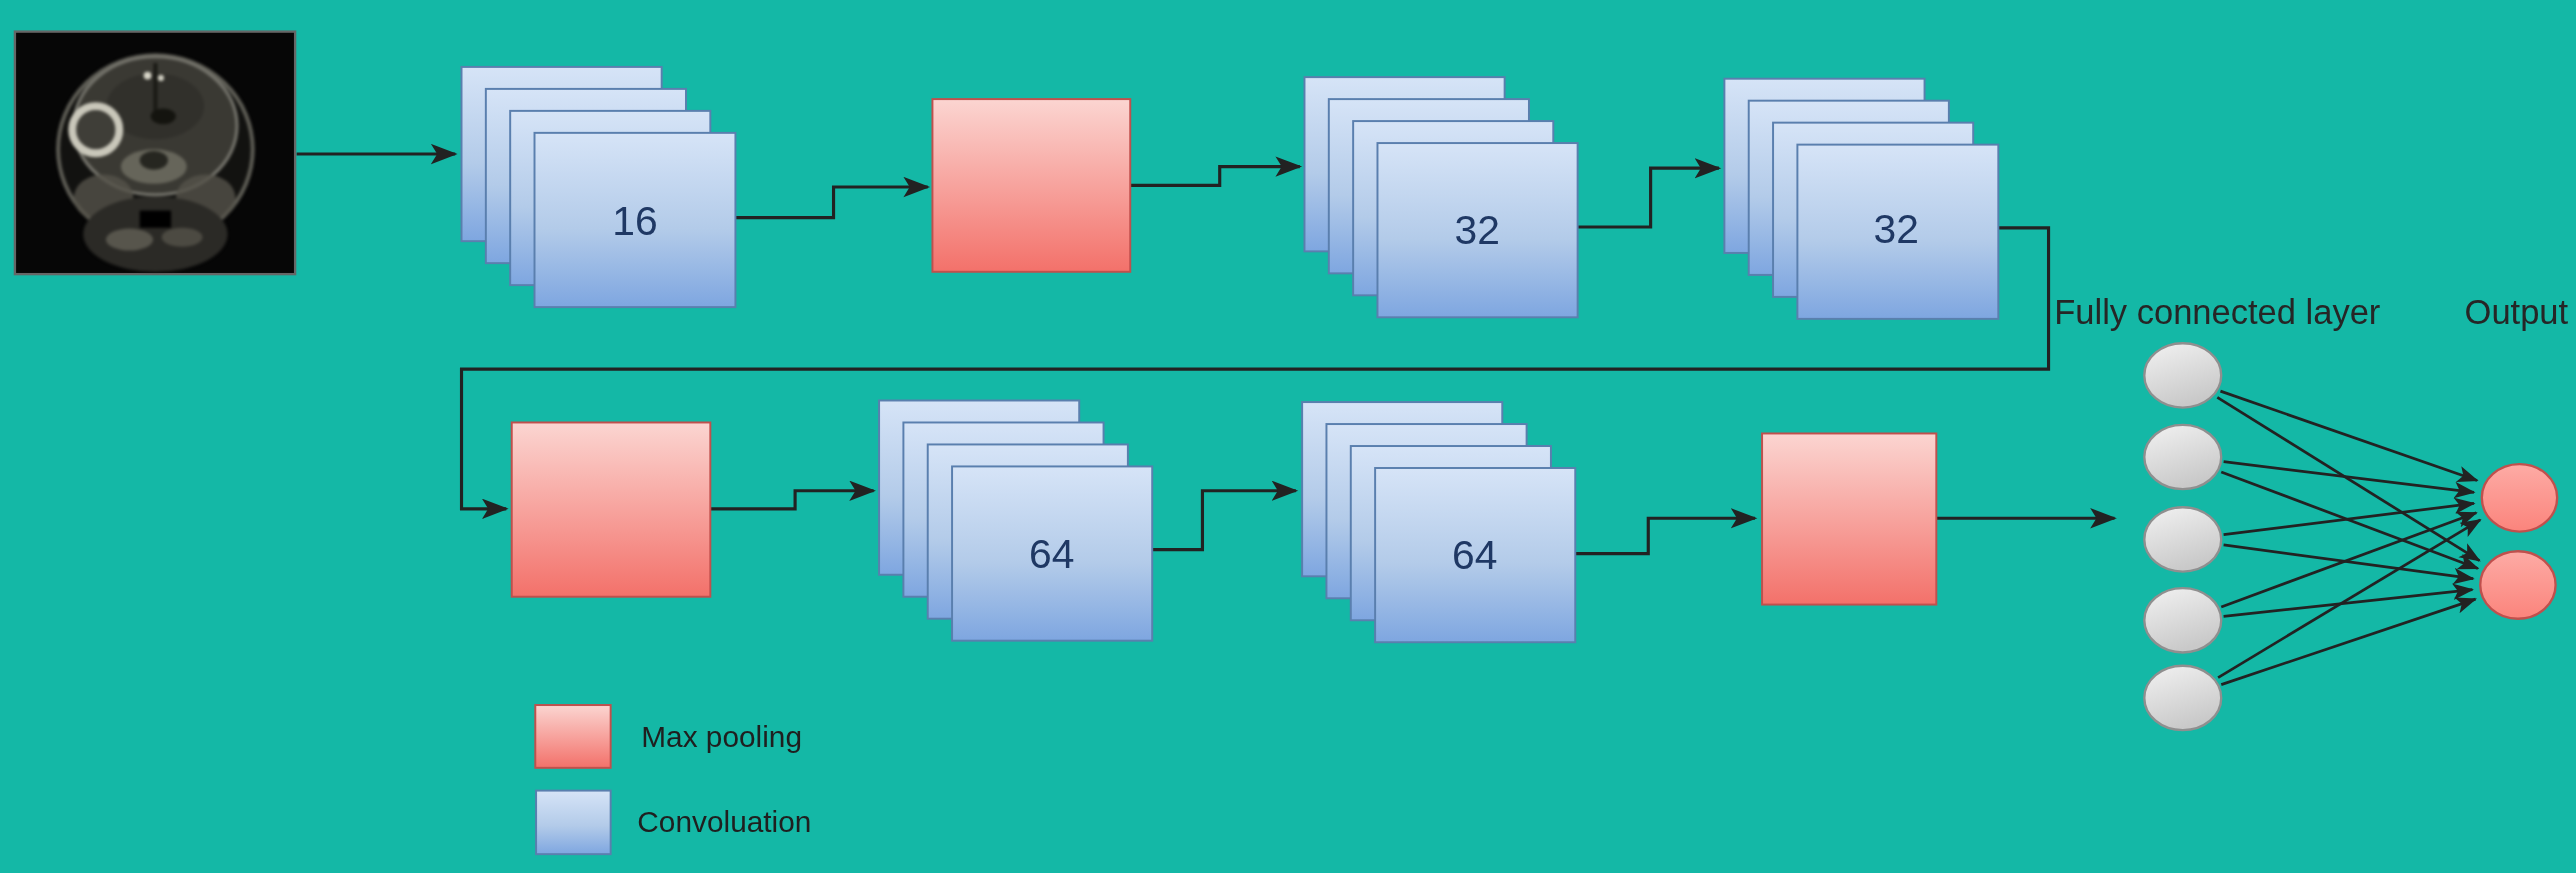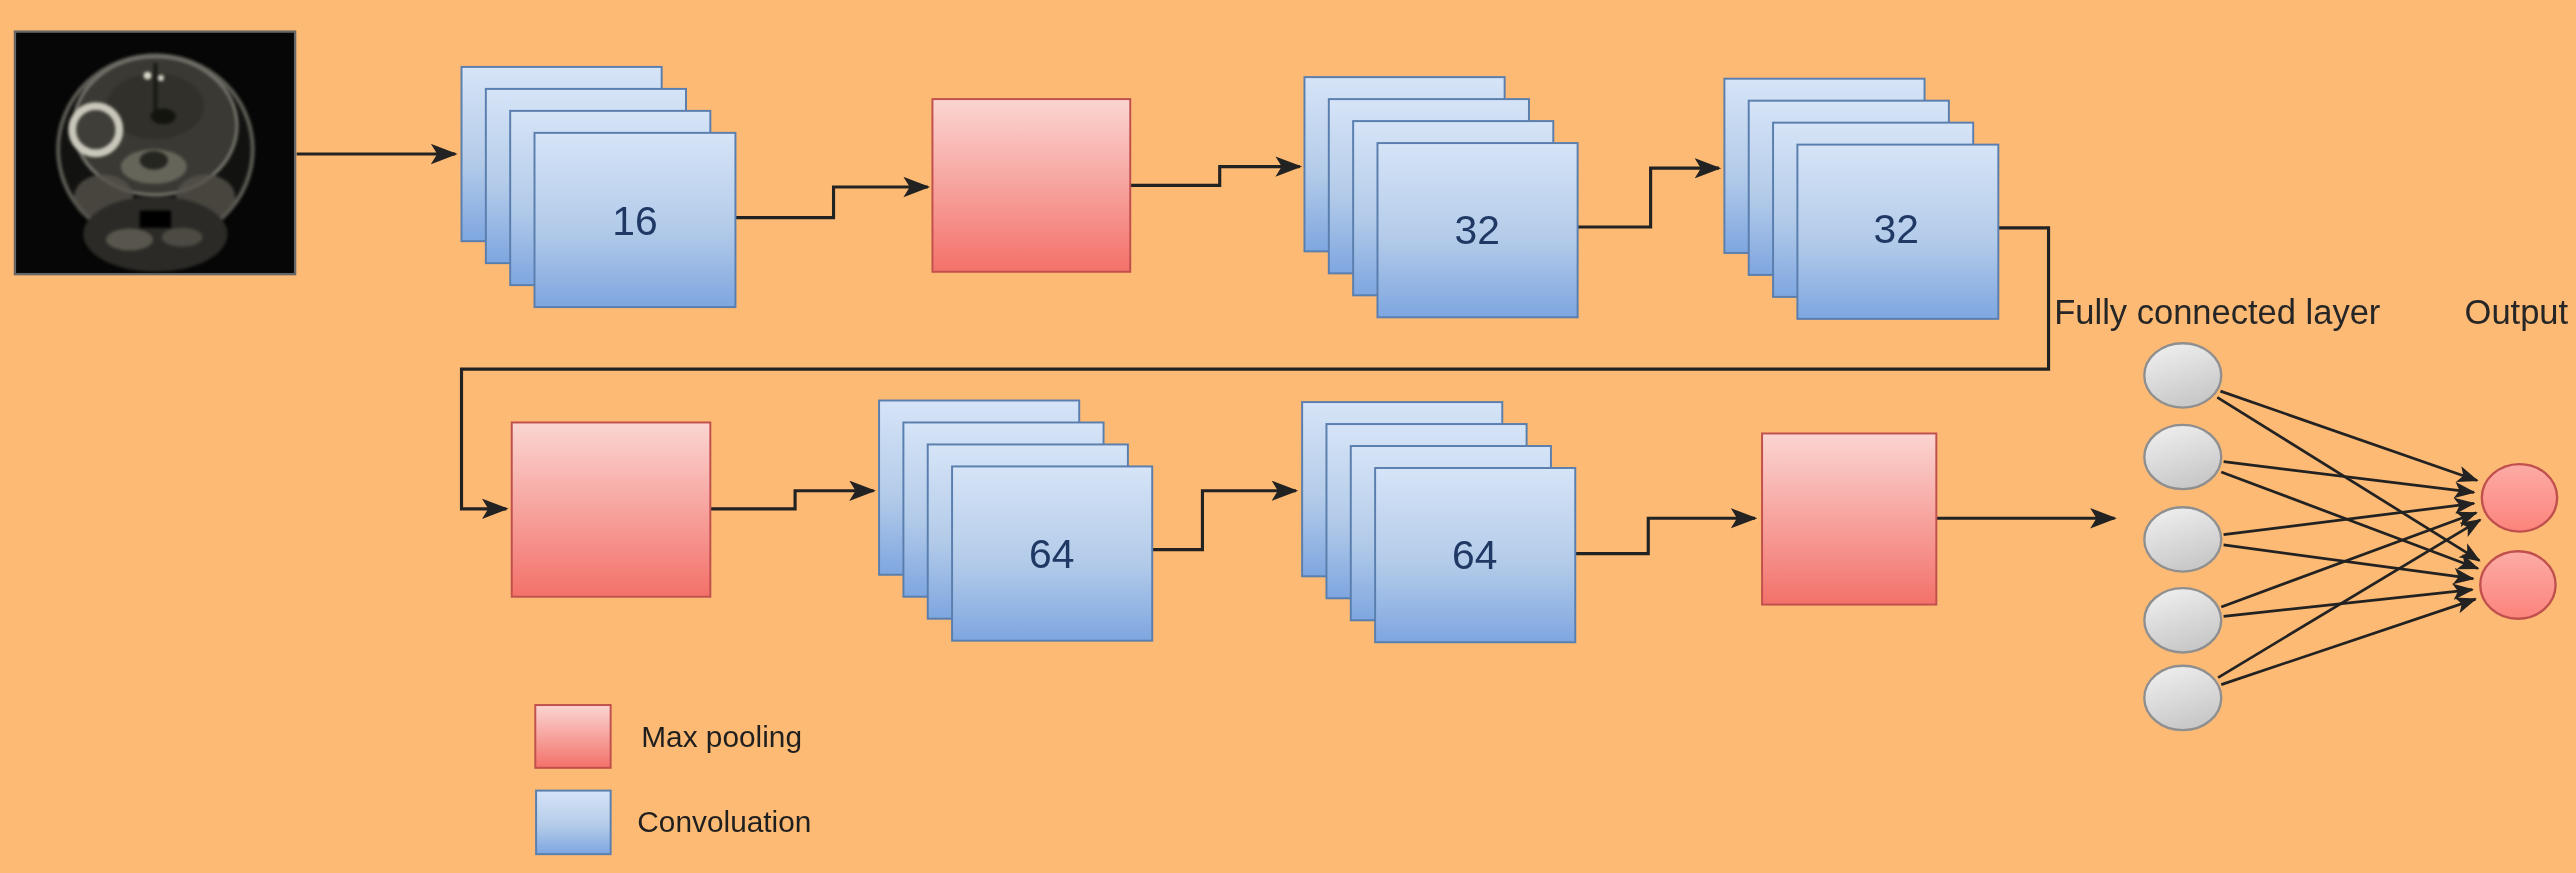--- a/index.html
+++ b/index.html
@@ -1,17 +1,17 @@
 <!DOCTYPE html>
 <html style="font-size:12.6px"><head>
 <meta charset="utf-8">
 <style>
   html,body{margin:0;padding:0;background:#ffffff;}
   body{width:2576px;height:874px;font-family:"Liberation Sans",sans-serif;}
-  .canvas{position:relative;width:2576px;height:874px;background:#fdba74;overflow:hidden;}
+  .canvas{position:relative;width:2576px;height:874px;background:#14b8a6;overflow:hidden;}
   svg{display:block;}
   text{font-family:"Liberation Sans",sans-serif;}
   .num-label{font-size:52px;fill:#1f3864;}
   .zone-label{font-size:44px;fill:#262626;}
   .legend-label{font-size:38px;fill:#1f1f1f;}
   .connector{fill:none;stroke:#222222;stroke-width:4;}
   .neuron-link{stroke:#222222;stroke-width:3.5;}
   .conv-square{fill:url(#blueGrad);stroke:#5a7fae;stroke-width:2.5;}
   .pool-square{fill:url(#redGrad);stroke:#c0504d;stroke-width:2.5;}
   .fc-neuron{fill:url(#grayGrad);stroke:#8f8f8f;stroke-width:3;}

